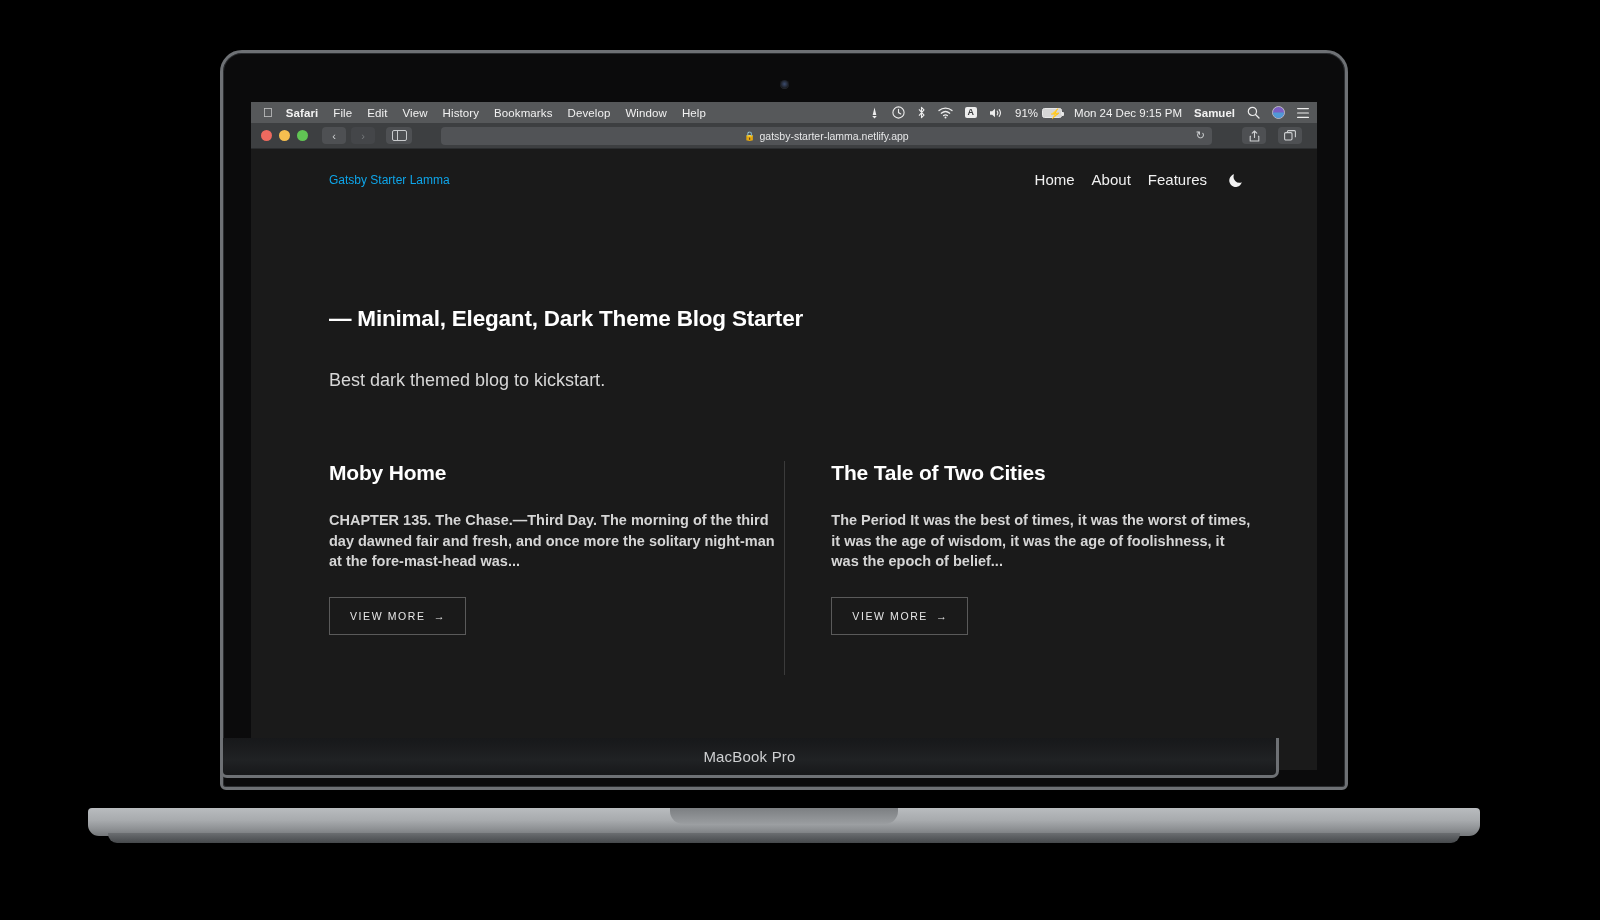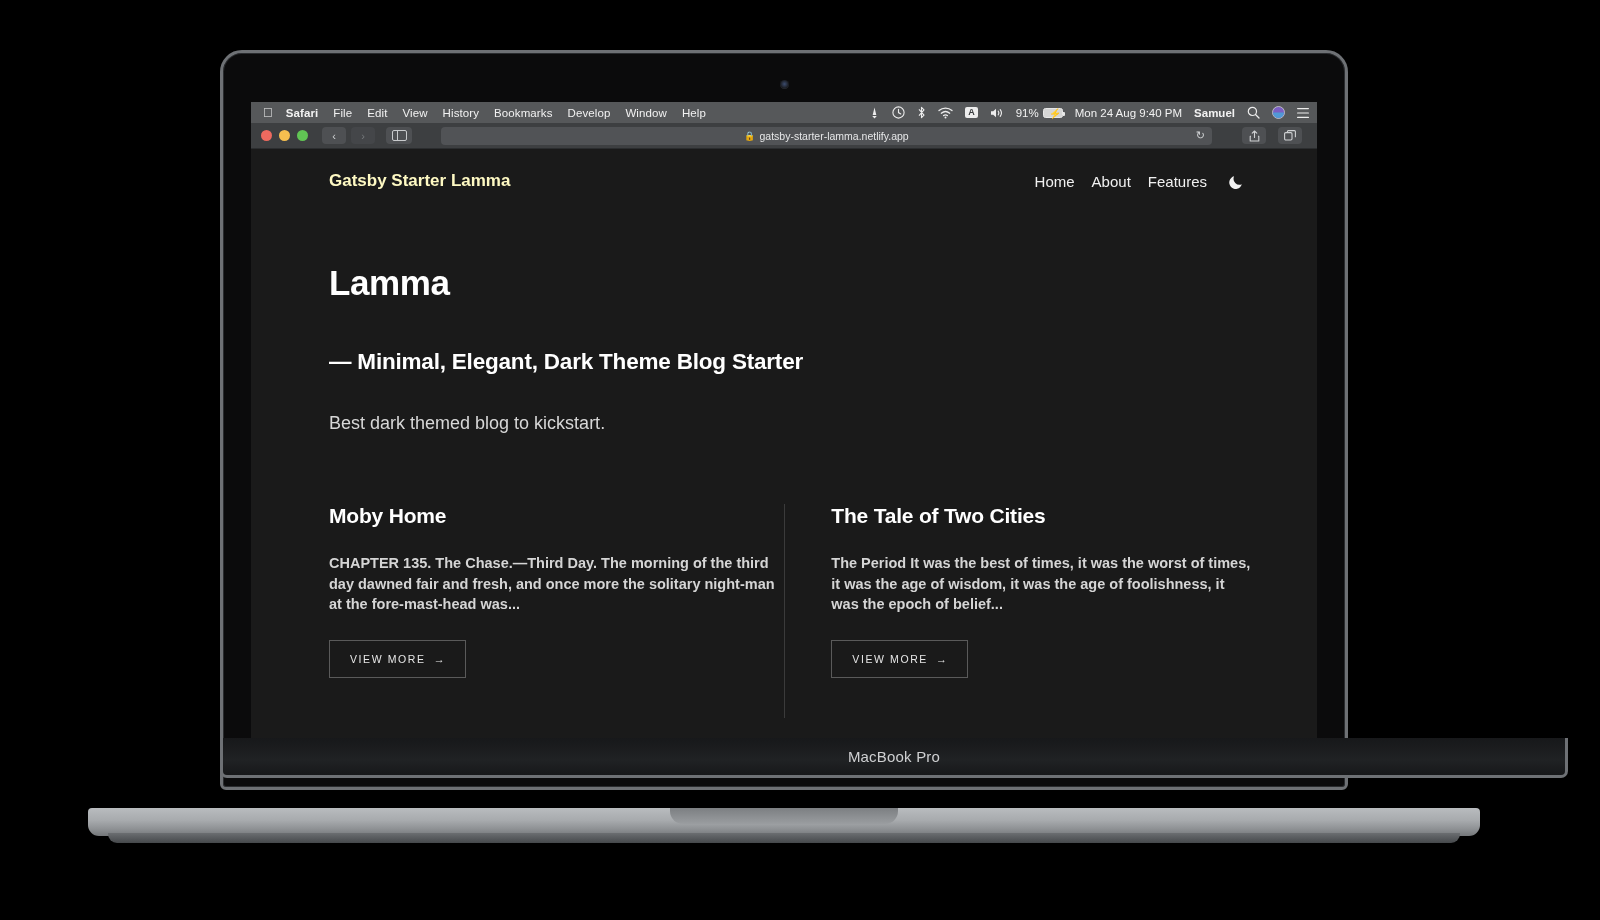--- a/index.html
+++ b/index.html
@@ -108,21 +108,21 @@
   .page {
     position: relative;
     height: calc(100% - 47px);
     background: #1a1a1a;
     color: #e9e9e9;
   }
   .site-header {
     display: flex; align-items: center; justify-content: space-between;
     padding: 22px 72px 0 78px;
   }
-  .site-title { font-size: 17px; color: #fef9c3; font-weight: 700; }
+  .site-title { font-size: 12px; color: #0ea5e9; font-weight: 400; }
   .nav { display: flex; align-items: center; gap: 17px; }
   .nav a { color: #f0f0f0; font-size: 15px; text-decoration: none; }
   .moon {
     width: 17px; height: 17px; position: relative; margin-left: 4px; display: inline-block;
   }
   .moon svg { display: block; }
 
   .hero { padding: 72px 78px 0 78px; }
   .hero h1 { font-size: 35px; font-weight: 700; letter-spacing: -.4px; color: #fff; }
   .hero h2 { font-size: 22.5px; font-weight: 700; margin-top: 46px; color: #fff; letter-spacing: -.2px; }
@@ -158,21 +158,21 @@
   .view-more .arw { margin-left: 8px; font-size: 11px; letter-spacing: 0; }
 
   .hrule {
     position: absolute; left: 78px; right: 78px; bottom: 8px;
     height: 1px; background: #3b3b3b;
   }
 
   
   .lid-chin {
     position: absolute; left: 220px; top: 738px;
-    width: 1348px; height: 40px;
+    width: 1059px; height: 40px;
     background: linear-gradient(#17181a, #202224 60%, #17181a);
     border: 3px solid #6e7175; border-top: none;
     border-radius: 0 0 7px 7px;
     display: flex; align-items: center; justify-content: center;
   }
   .chin-label { color: #cfd0d2; font-size: 15px; letter-spacing: .2px; }
 
   .base {
     position: absolute; left: 88px; top: 808px;
     width: 1392px; height: 28px;
@@ -249,21 +249,21 @@
         <svg width="14" height="12" viewBox="0 0 14 12">
             <path d="M1 4.3h2.2L6 1.8v8.4L3.2 7.7H1z" fill="#ededed"></path>
             <path d="M8.2 4.1a3 3 0 0 1 0 3.8" fill="none" stroke="#ededed" stroke-width="1.1" stroke-linecap="round"></path>
             <path d="M10.2 2.7a5.4 5.4 0 0 1 0 6.6" fill="none" stroke="#ededed" stroke-width="1.1" stroke-linecap="round"></path>
           </svg>
       </span>
       <span class="status-txt">91%</span>
       <span class="batt">
           <span class="bolt">⚡</span>
         </span>
-      <span class="status-txt">Mon 24 Aug  9:40 PM</span>
+      <span class="status-txt">Mon 24 Dec  9:15 PM</span>
       <span class="status-txt" style="font-weight:bold;">Samuel</span>
       <span class="status-ico">
         <svg width="13" height="13" viewBox="0 0 13 13">
             <circle cx="5.4" cy="5.4" r="4.1" fill="none" stroke="#ededed" stroke-width="1.2"></circle>
             <path d="M8.5 8.5 L12 12" stroke="#ededed" stroke-width="1.2" stroke-linecap="round"></path>
           </svg>
       </span>
       <span class="status-ico">
         <svg width="13" height="13" viewBox="0 0 13 13">
             <circle cx="6.5" cy="6.5" r="6" fill="#7b5fc4"></circle>
@@ -328,21 +328,20 @@
           <a href="#">Features</a>
           <span class="moon">
             <svg width="17" height="17" viewBox="0 0 17 17">
                 <path d="M13.8 11.3A6 6 0 0 1 6.1 3.3 6.4 6.4 0 1 0 13.8 11.3Z" fill="#f2f2f2"></path>
               </svg>
           </span>
         </div>
       </div>
 
       <div class="hero">
-        <h1>Lamma</h1>
         <h2>— Minimal, Elegant, Dark Theme Blog Starter</h2>
         <p class="sub">Best dark themed blog to kickstart.</p>
       </div>
 
       <div class="cards">
         <div class="vdivider"></div>
 
         <div class="card">
           <h3>Moby Home</h3>
           <p>CHAPTER 135. The Chase.—Third Day. The morning of the third day dawned fair and fresh, and once more the solitary night-man at the fore-mast-head was...</p>

